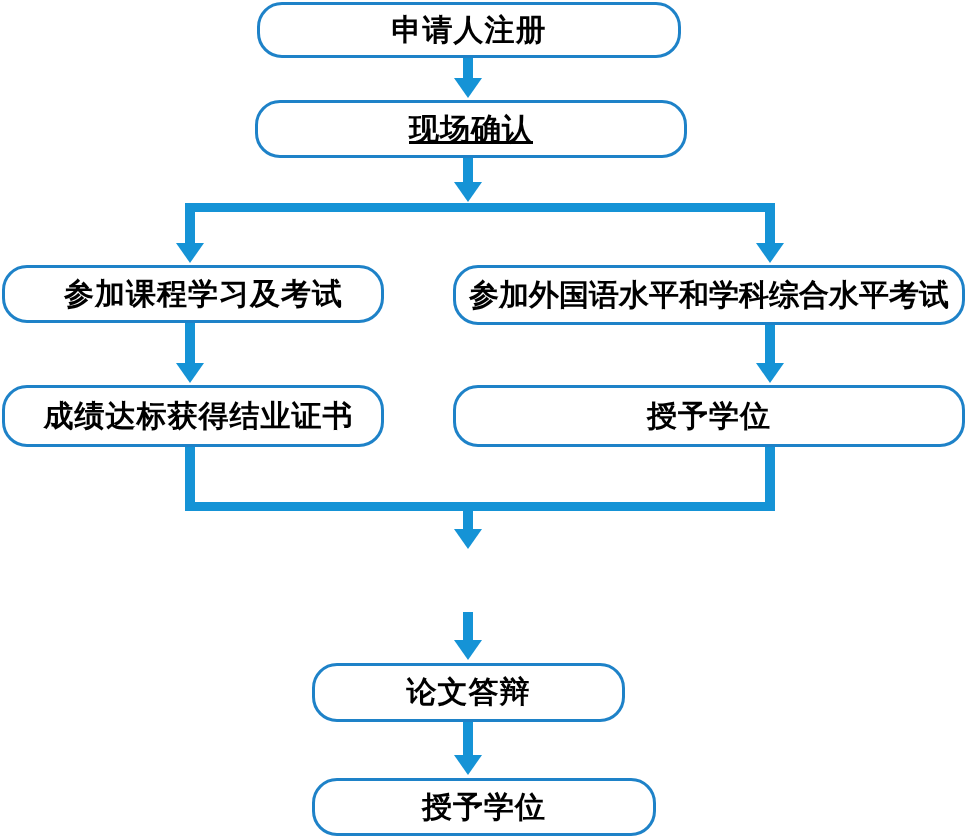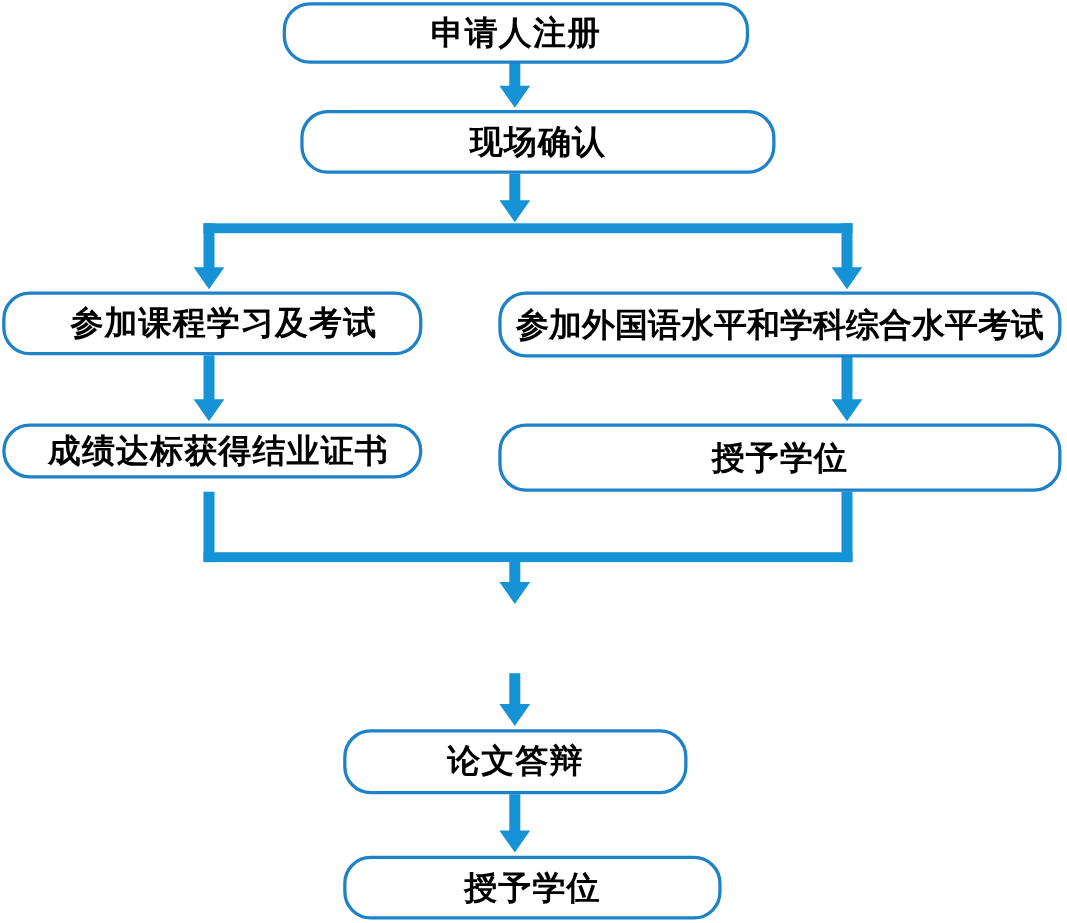--- a/index.html
+++ b/index.html
@@ -100,27 +100,27 @@
     </g>
 
     <g>
       <rect class="c" x="463" y="722" width="10" height="34"></rect>
       <polygon class="c" points="454,755 482,755 468,775"></polygon>
     </g>
   </svg>
 
   <div class="flow-box" style="left:257px; top:2px; width:424px; height:56px;">申请人注册</div>
 
-  <div class="flow-box" style="left:273px; top:100px; width:432px; height:58px;">现场确认</div>
+  <div class="flow-box" style="left:255px; top:100px; width:432px; height:58px;text-decoration:underline;">现场确认</div>
 
   <div class="flow-box" style="left:2px; top:265px; width:382px; height:58px;padding-left:21px;">参加课程学习及考试</div>
 
   <div class="flow-box" style="left:453px; top:265px; width:512px; height:60px; letter-spacing:0;">参加外国语水平和学科综合水平考试</div>
 
-  <div class="flow-box" style="left:2px; top:385px; width:382px; height:50px;padding-left:11px;">成绩达标获得结业证书</div>
+  <div class="flow-box" style="left:2px; top:385px; width:382px; height:62px;padding-left:11px;">成绩达标获得结业证书</div>
 
   <div class="flow-box" style="left:453px; top:385px; width:512px; height:62px;">授予学位</div>
 
 
   <div class="flow-box" style="left:312px; top:663px; width:313px; height:59px;">论文答辩</div>
 
   <div class="flow-box" style="left:312px; top:778px; width:344px; height:58px;">授予学位</div>
 
 </div>
 

